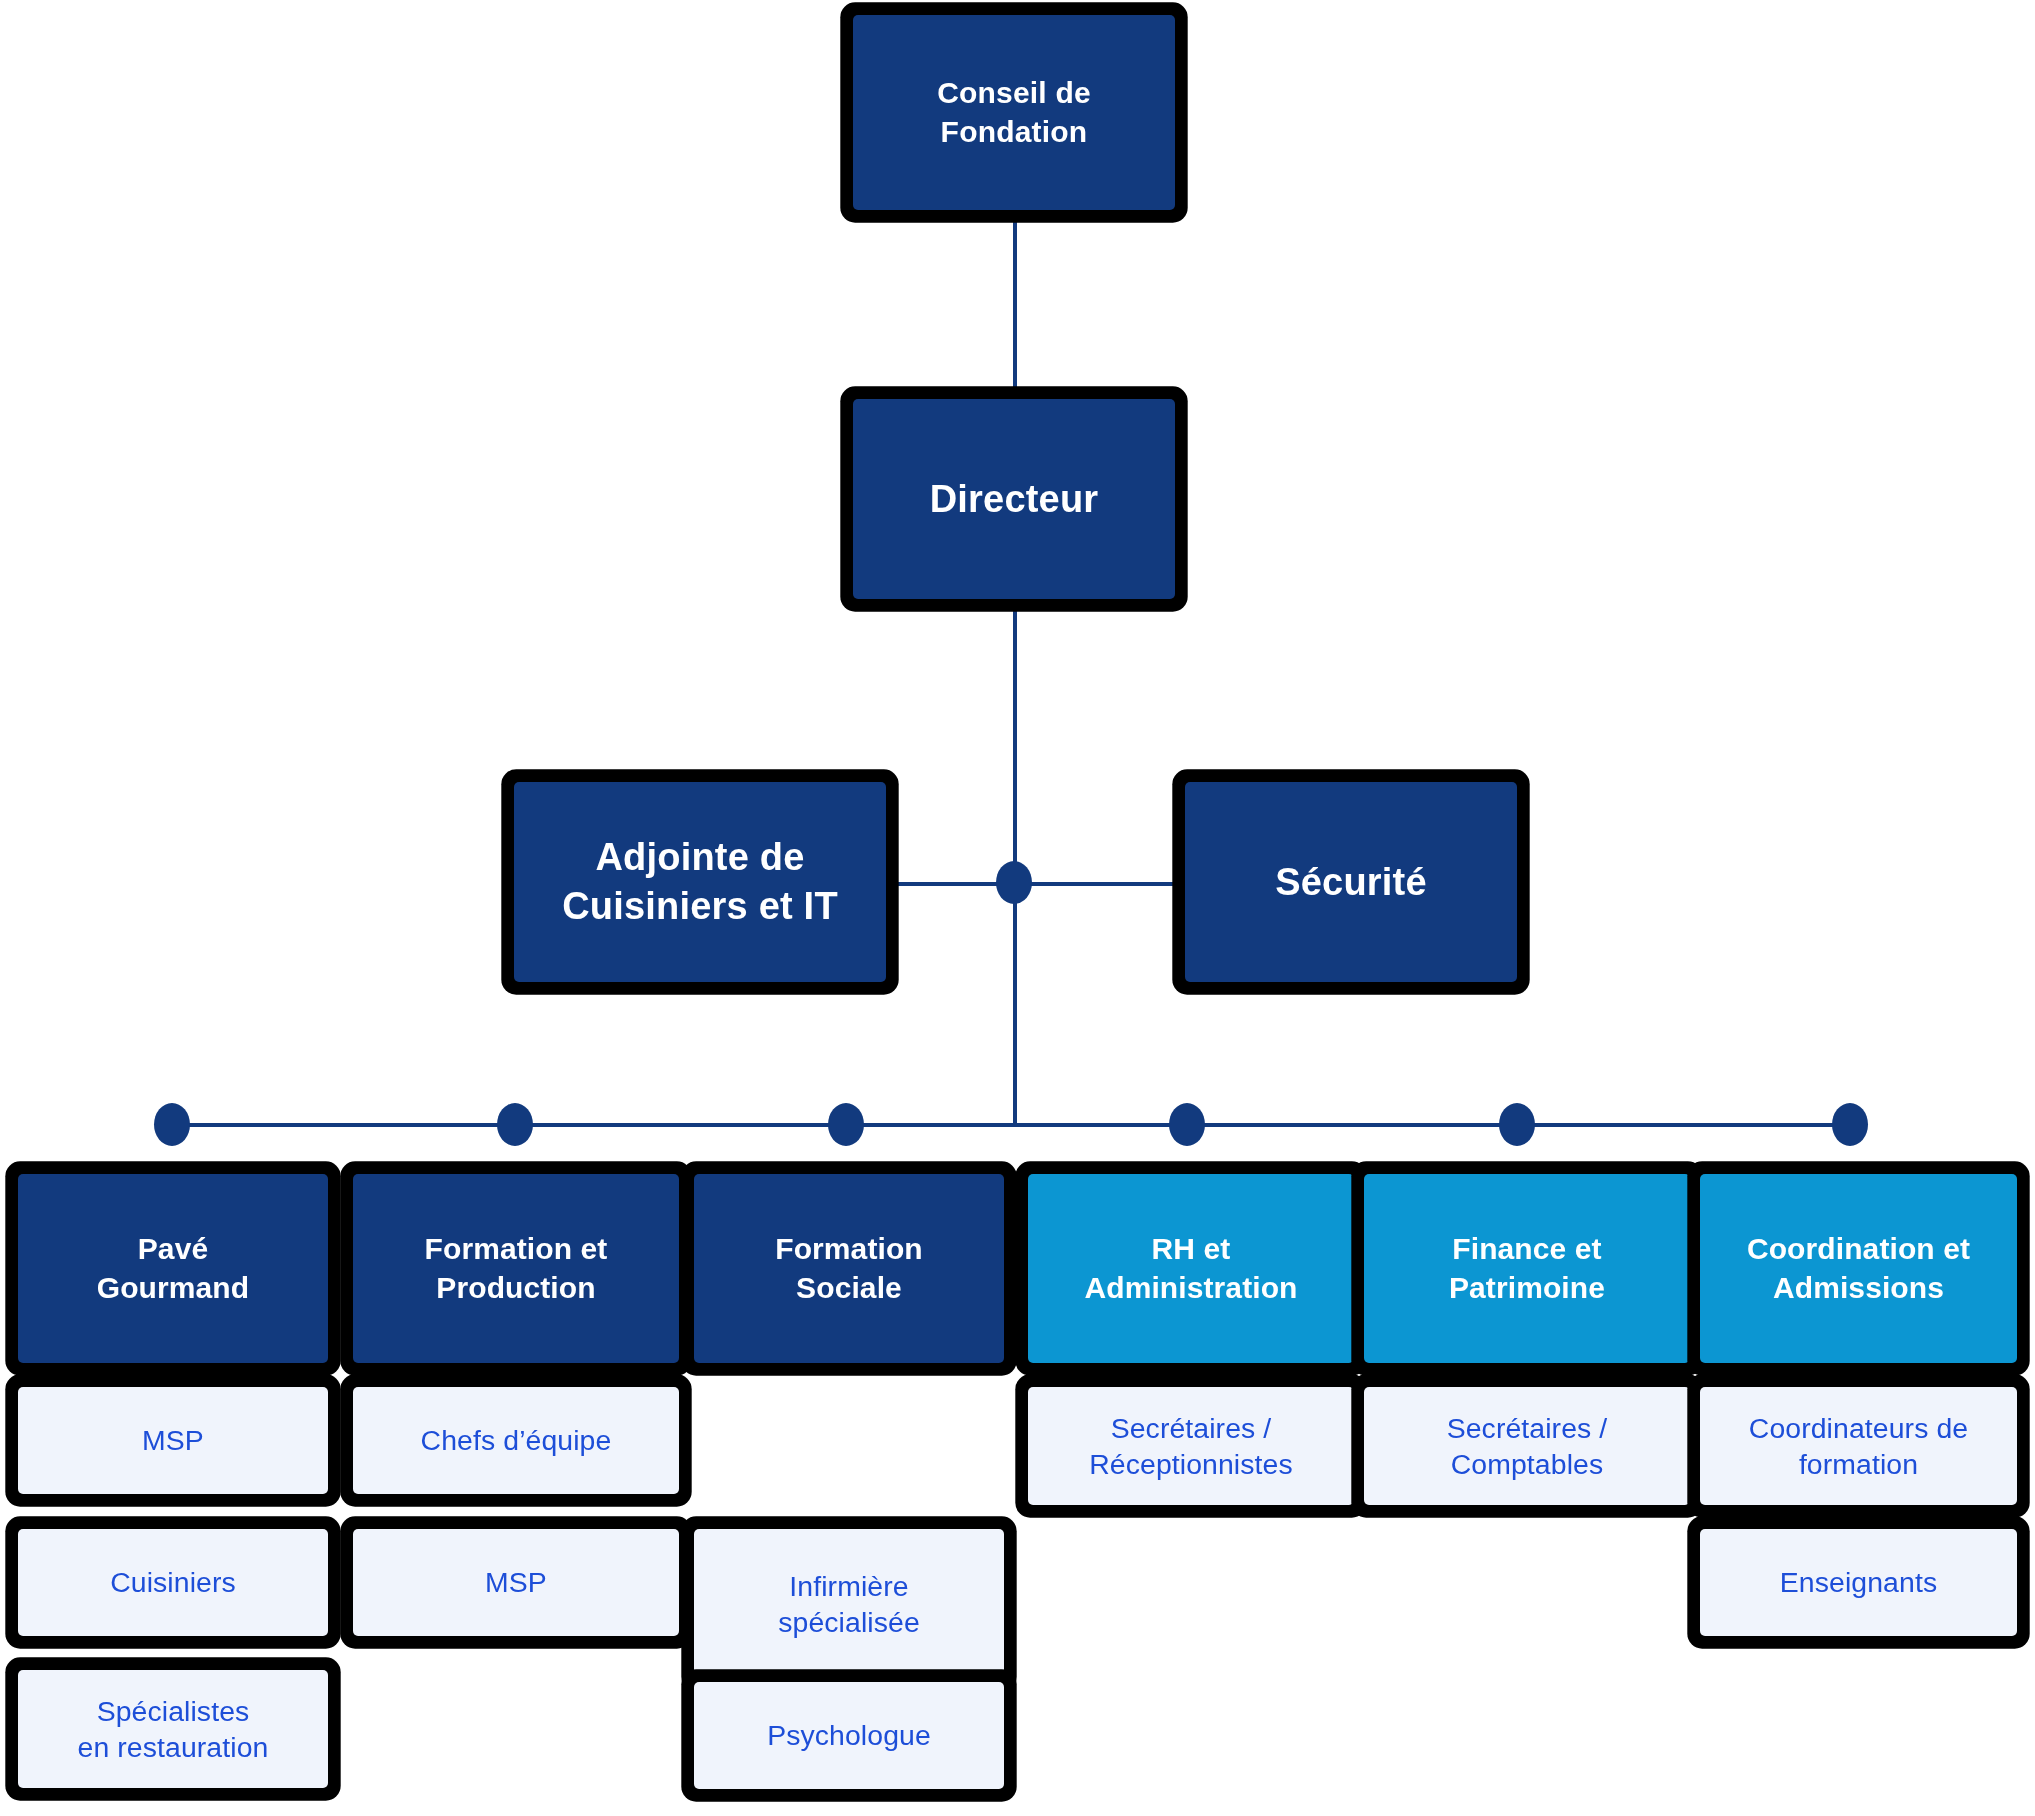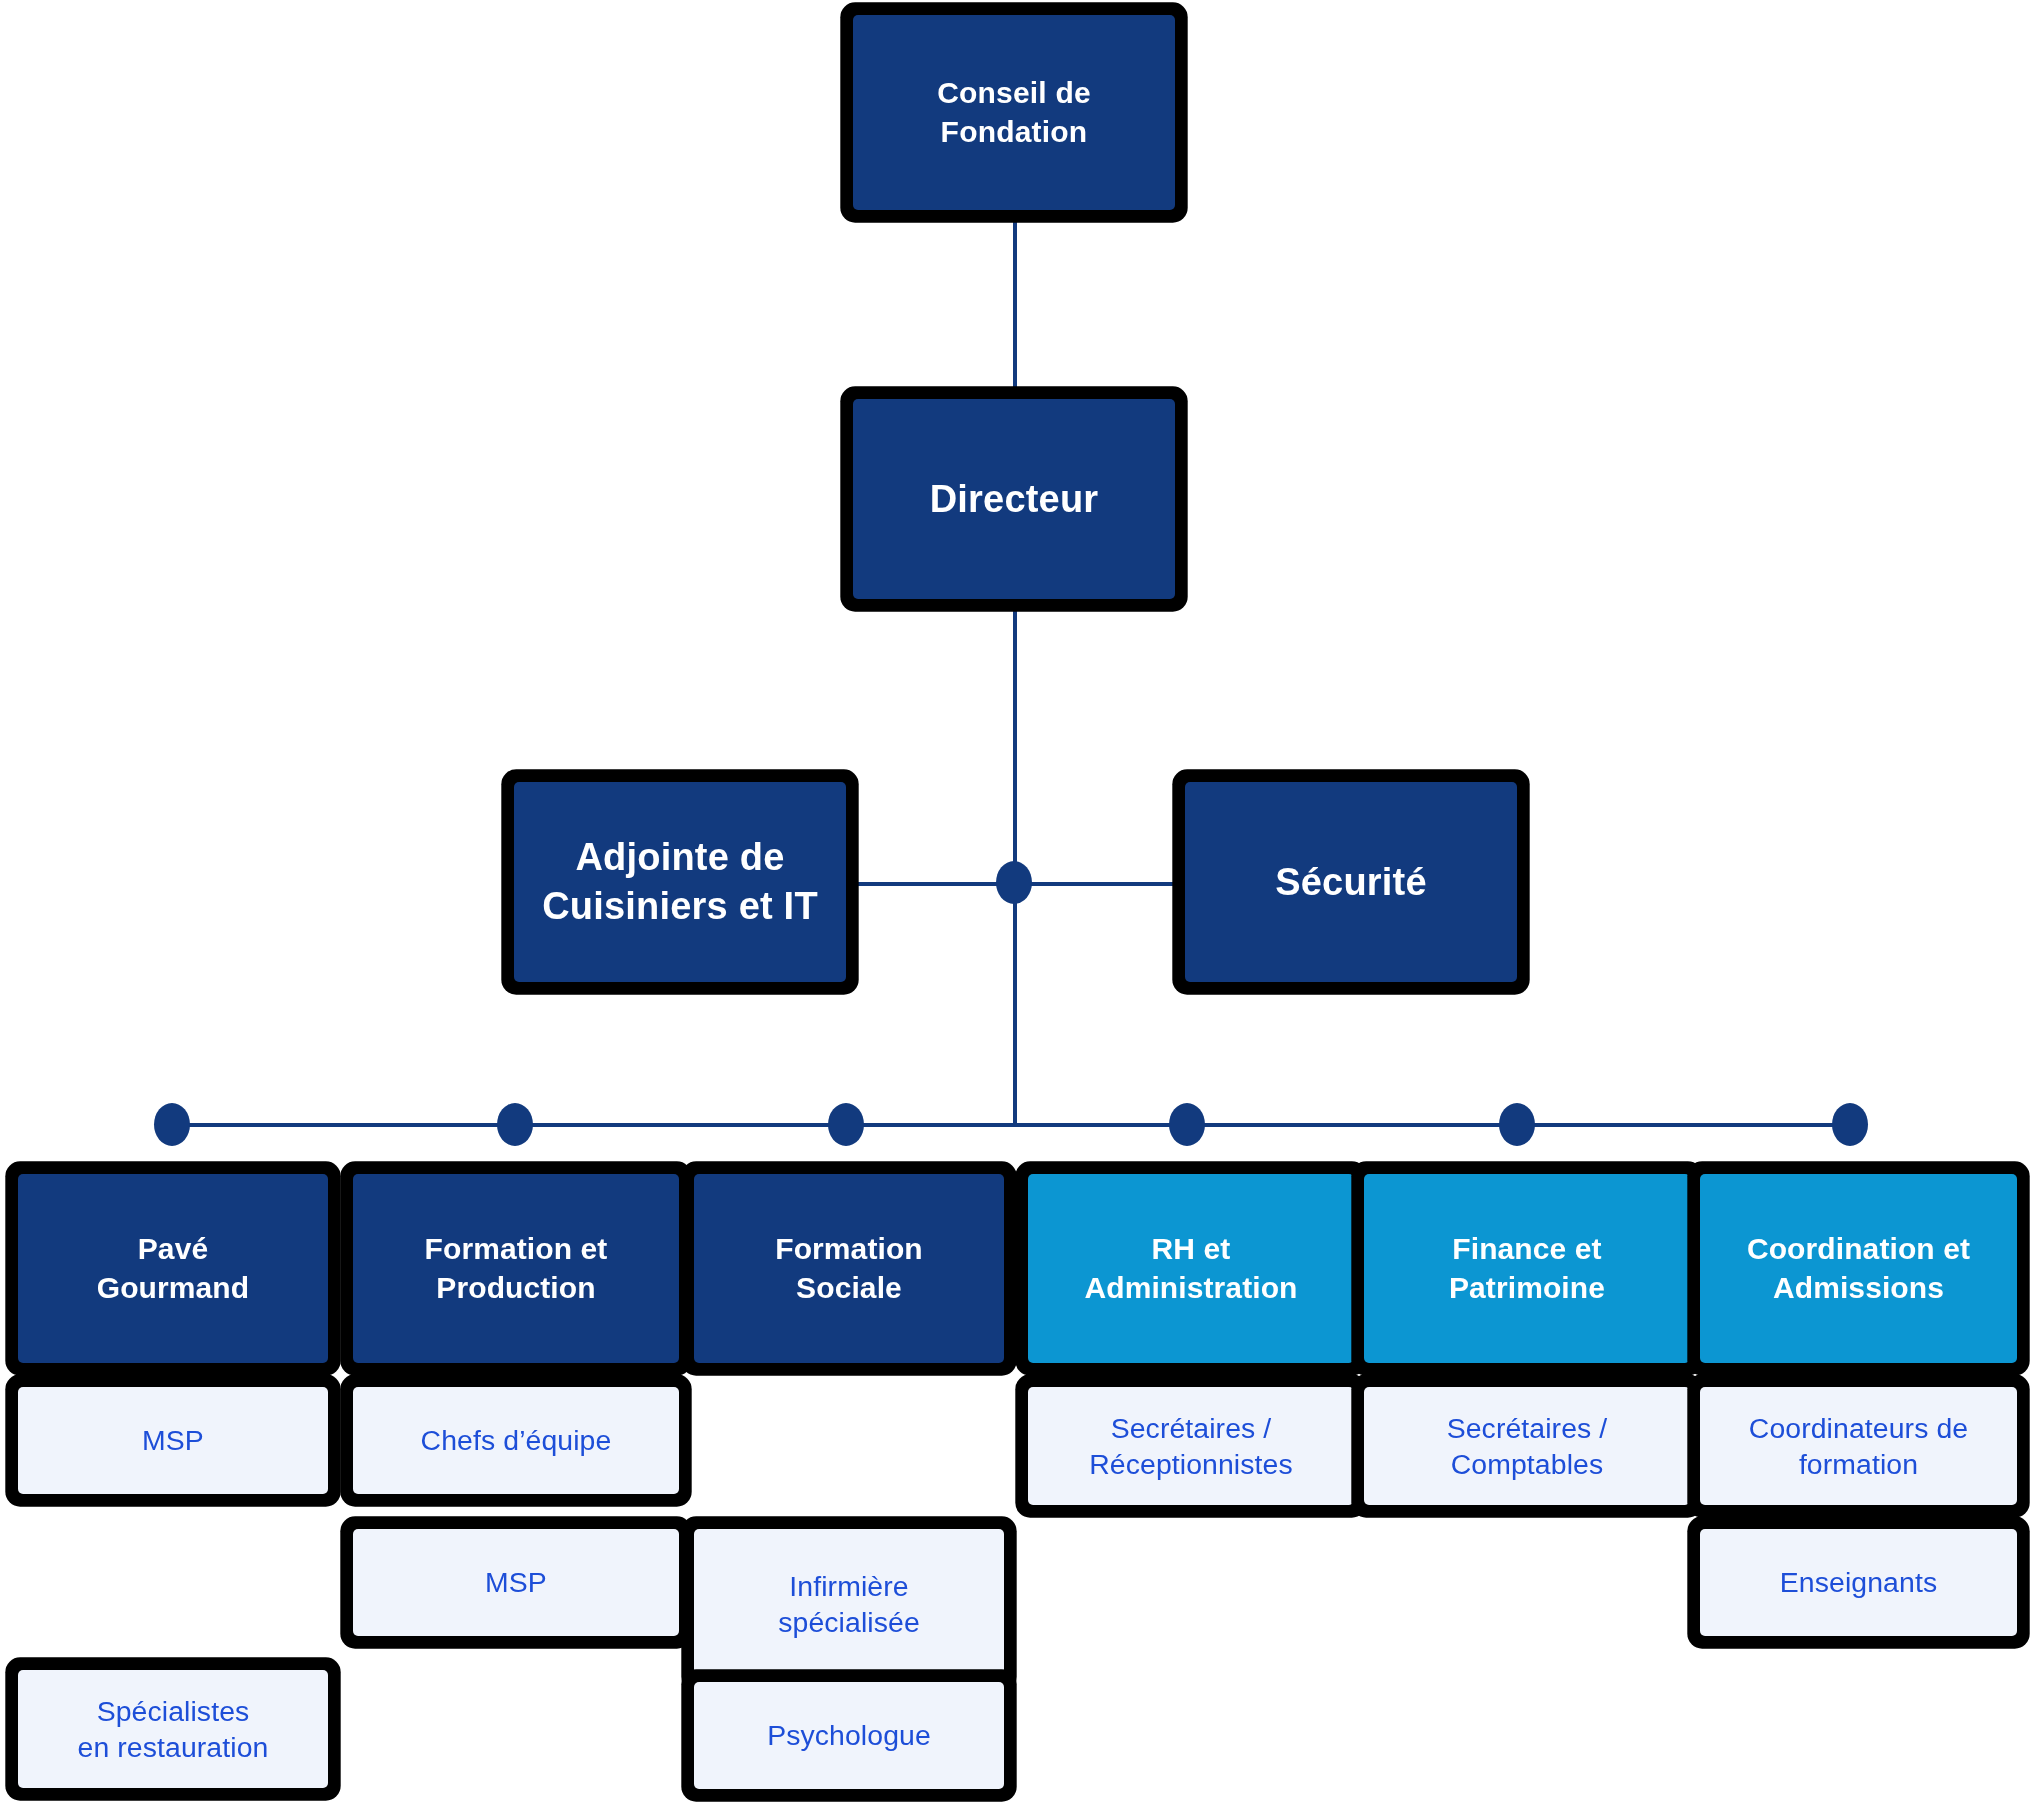--- a/index.html
+++ b/index.html
@@ -110,21 +110,21 @@
       <span>Fondation</span>
     </div>
   </div>
 
   <div class="box box-dark lvl-mid" style="left:853px; top:399px; width:322px; height:200px;">
     <div>
       <span>Directeur</span>
     </div>
   </div>
 
-  <div class="box box-dark lvl-mid" style="left:514px; top:782px; width:332px; height:200px;">
+  <div class="box box-dark lvl-mid" style="left:514px; top:782px; width:372px; height:200px;">
     <div>
       <span>Adjointe de</span>
       <span>Cuisiniers et IT</span>
     </div>
   </div>
 
   <div class="box box-dark lvl-mid" style="left:1185px; top:782px; width:332px; height:200px;">
     <div>
       <span>Sécurité</span>
     </div>
@@ -134,20 +134,25 @@
     <div>
       <span>Pavé</span>
       <span>Gourmand</span>
     </div>
   </div>
   <div class="box box-light sub-item" style="left:18px; top:1387px; width:310px; height:107px;">
     <div>
       <span>MSP</span>
     </div>
   </div>
+  <div class="box box-light sub-item" style="left:18px; top:1529px; width:310px; height:107px;">
+    <div>
+      <span>Cuisiniers</span>
+    </div>
+  </div>
   <div class="box box-light sub-item" style="left:18px; top:1670px; width:310px; height:118px;">
     <div>
       <span>Spécialistes</span>
       <span>en restauration</span>
     </div>
   </div>
 
   <div class="box box-dark dept-head" style="left:353px; top:1174px; width:326px; height:189px;">
     <div>
       <span>Formation et</span>

